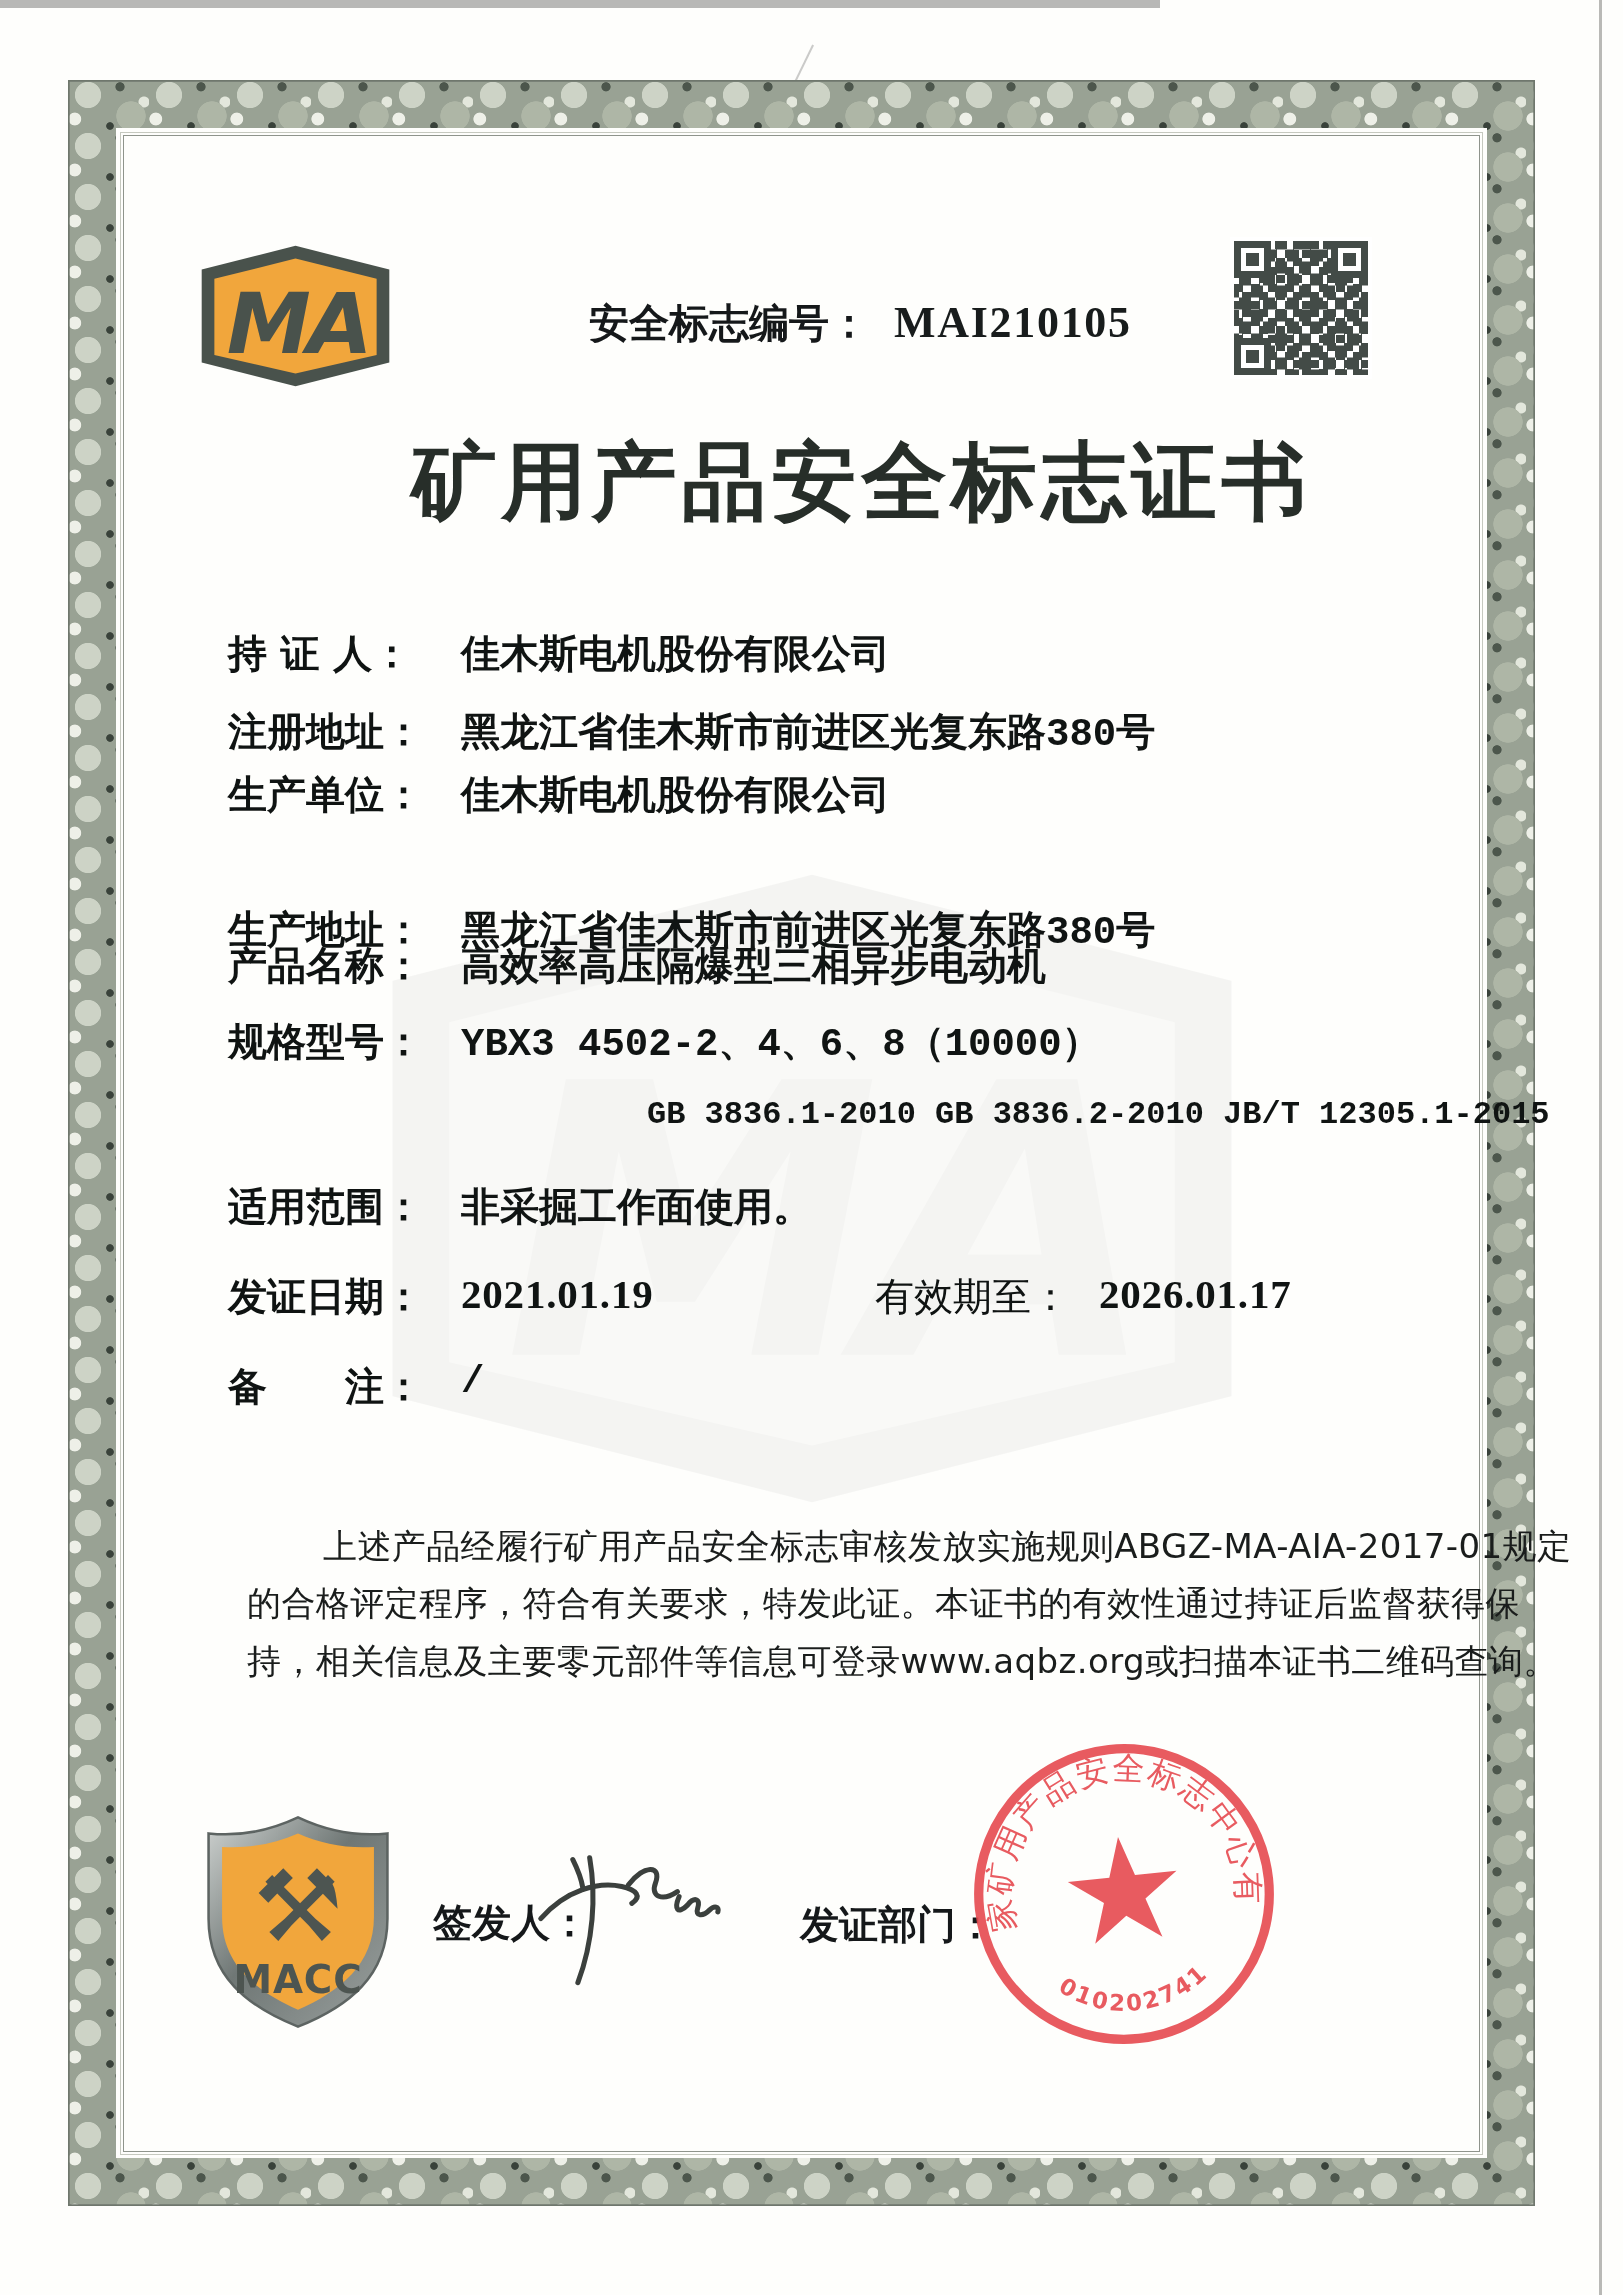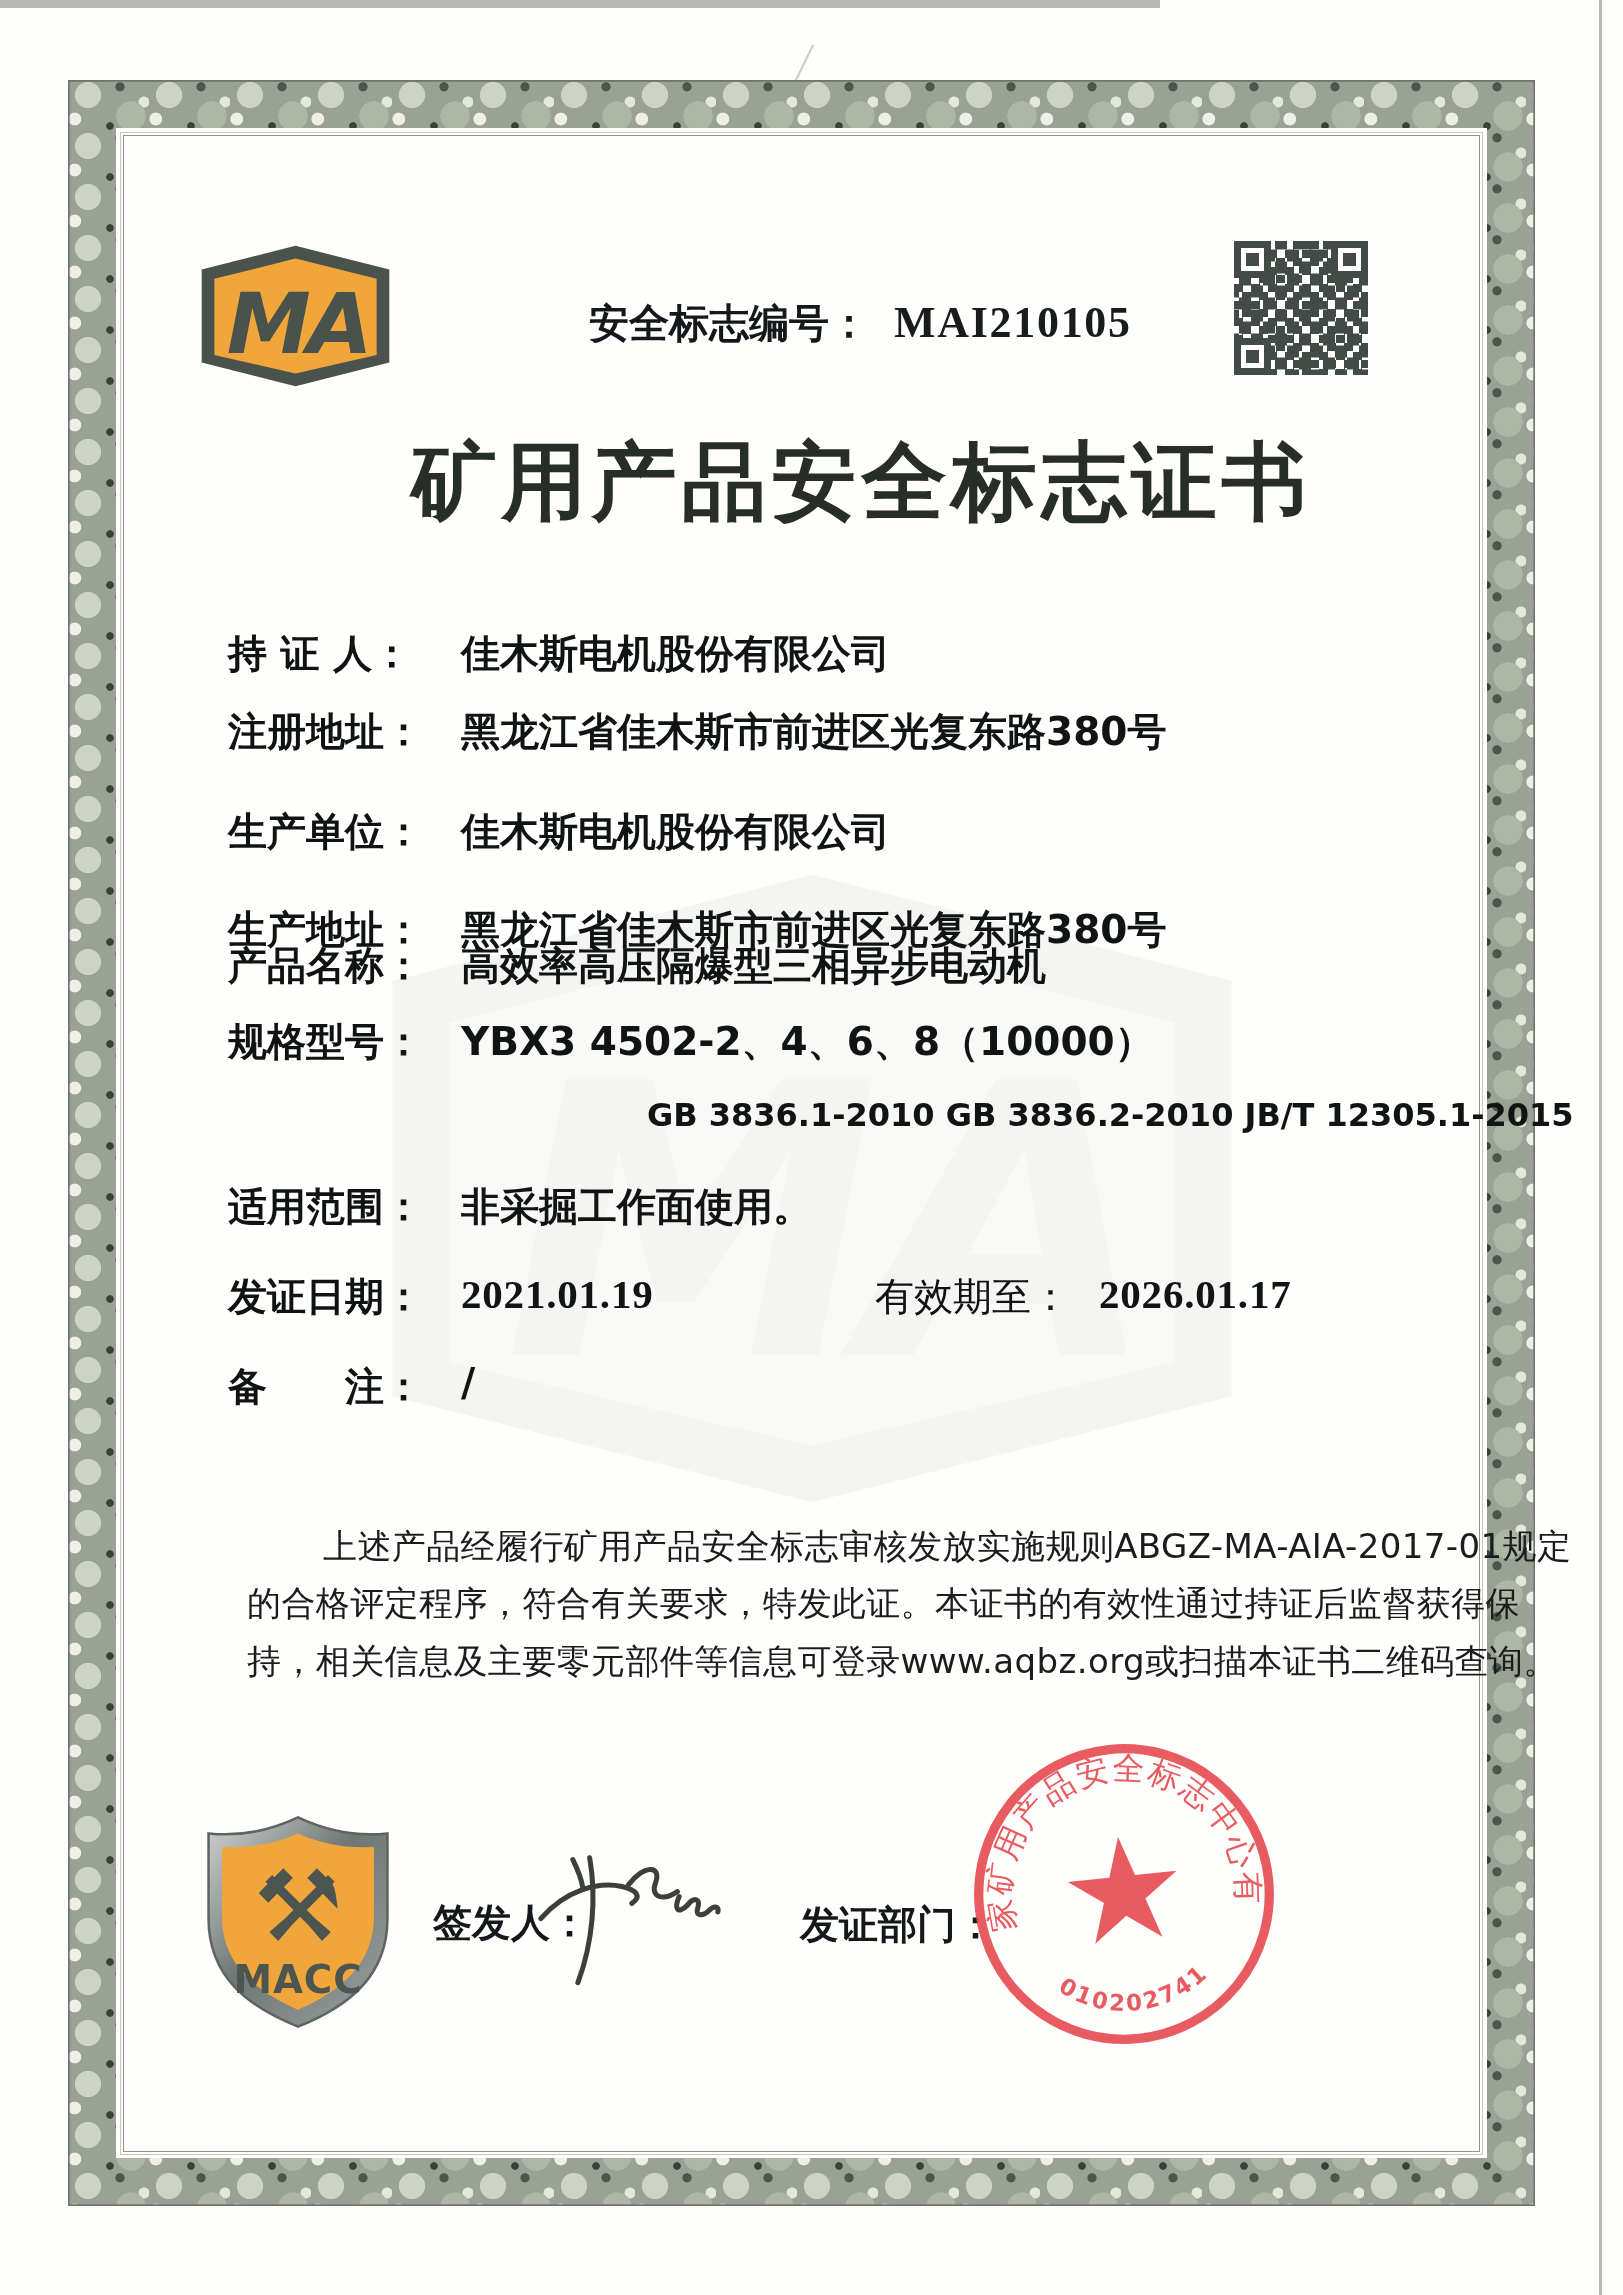--- a/index.html
+++ b/index.html
@@ -47,21 +47,21 @@
   .finder::after{content:"";position:absolute;inset:5px;background:#434b47;}
   .finder.tl{left:4.2px;top:4.2px}.finder.tr{right:4.2px;top:4.2px}.finder.bl{left:4.2px;bottom:4.2px}
 
   .title{position:absolute;left:123px;top:425px;width:1477px;margin:0;text-align:center;
          font-family:"DejaVu Serif","Liberation Serif",serif;font-size:85px;font-weight:900;
          letter-spacing:5px;color:#272e29;}
 
   
   .row{position:absolute;left:0;width:1540px;height:51px;white-space:nowrap;}
   .lab{position:absolute;left:228px;font-size:39px;font-weight:700;color:#0f1312;}
-  .val{position:absolute;left:461px;font-size:39px;font-weight:700;color:#101413;}
+  .val{position:absolute;left:461px;font-size:39px;font-weight:700;color:#101413;font-family:Liberation Mono, monospace;}
   .val.small{left:647px;font-size:32px;top:5px;letter-spacing:0;}
   .val.serif, .vlab-val{font-family:"Liberation Serif","DejaVu Serif",serif;font-weight:600;font-size:41px;letter-spacing:0.8px;}
   .vlab{position:absolute;left:875px;font-size:39px;font-weight:400;color:#0f1312;}
   .vlab-val{position:absolute;left:1099px;color:#101413;}
 
   
   .para-line{position:absolute;left:247px;font-size:34px;font-weight:400;color:#1a1d1c;
              letter-spacing:0.4px;white-space:nowrap;}
   .para-line.indent{left:323px;}
 
@@ -118,21 +118,21 @@
   <h1 class="title">矿用产品安全标志证书</h1>
 
   <div class="row" style="top:627px">
     <span class="lab">持 证 人：</span>
     <span class="val">佳木斯电机股份有限公司</span>
   </div>
   <div class="row" style="top:705px">
     <span class="lab">注册地址：</span>
     <span class="val">黑龙江省佳木斯市前进区光复东路380号</span>
   </div>
-  <div class="row" style="top:805px">
+  <div class="row" style="top:768px">
     <span class="lab">生产单位：</span>
     <span class="val">佳木斯电机股份有限公司</span>
   </div>
   <div class="row" style="top:903px">
     <span class="lab">生产地址：</span>
     <span class="val">黑龙江省佳木斯市前进区光复东路380号</span>
   </div>
   <div class="row" style="top:939px">
     <span class="lab">产品名称：</span>
     <span class="val">高效率高压隔爆型三相异步电动机</span>

